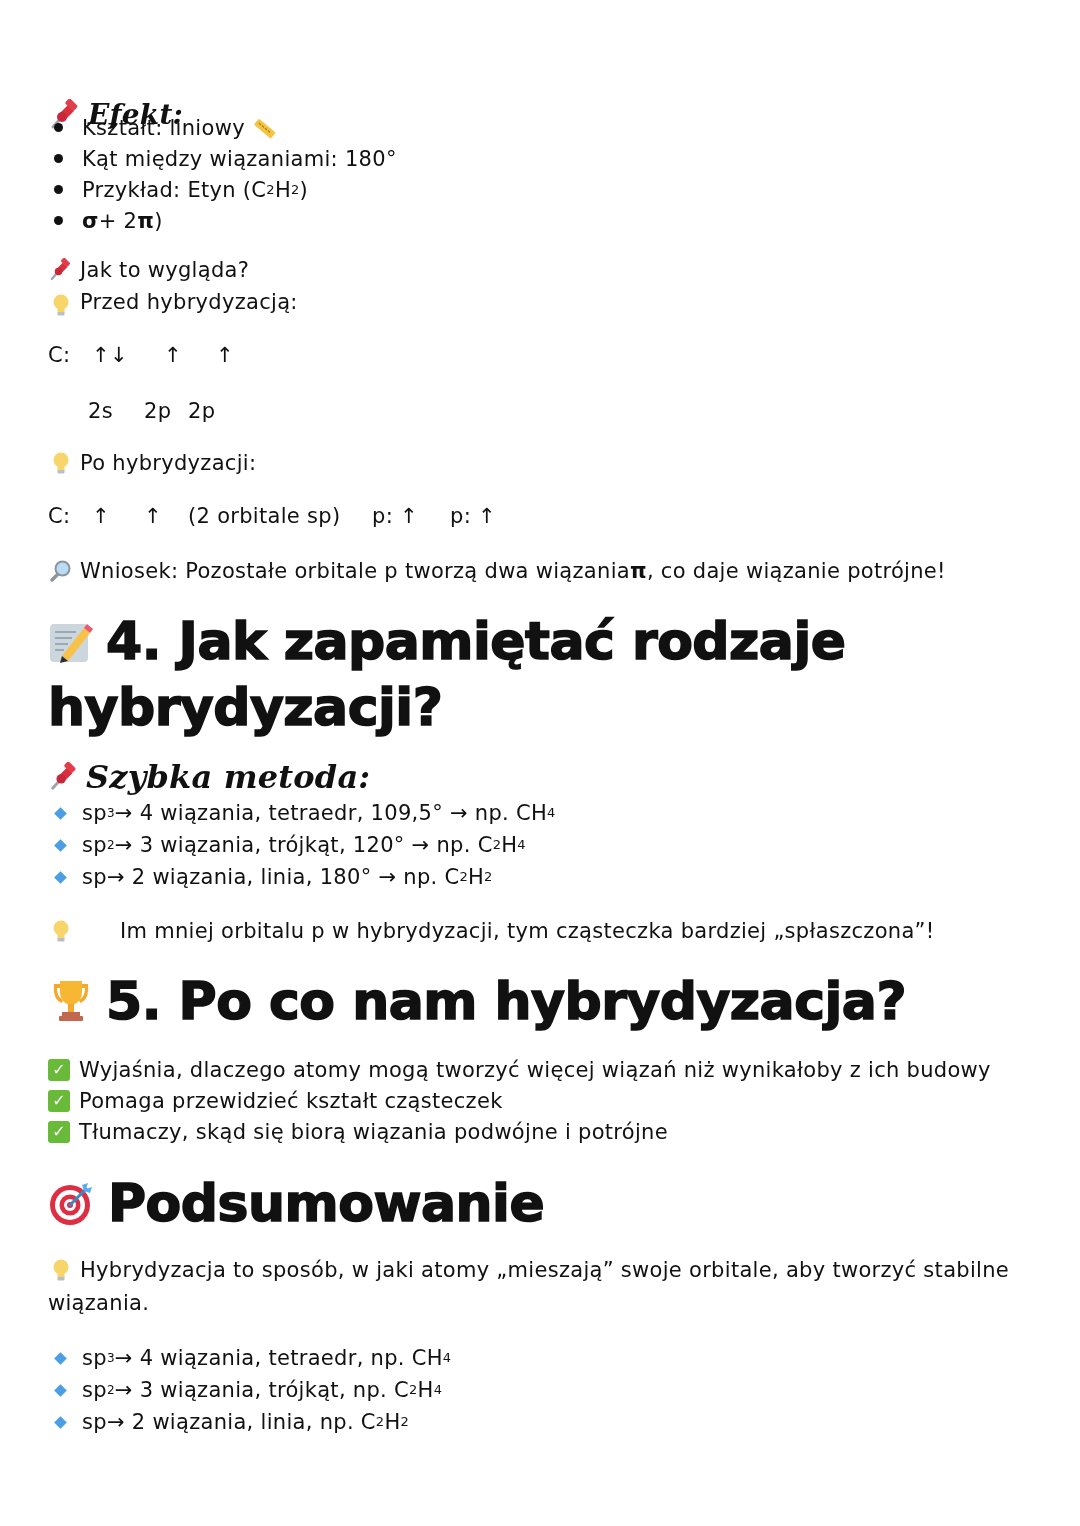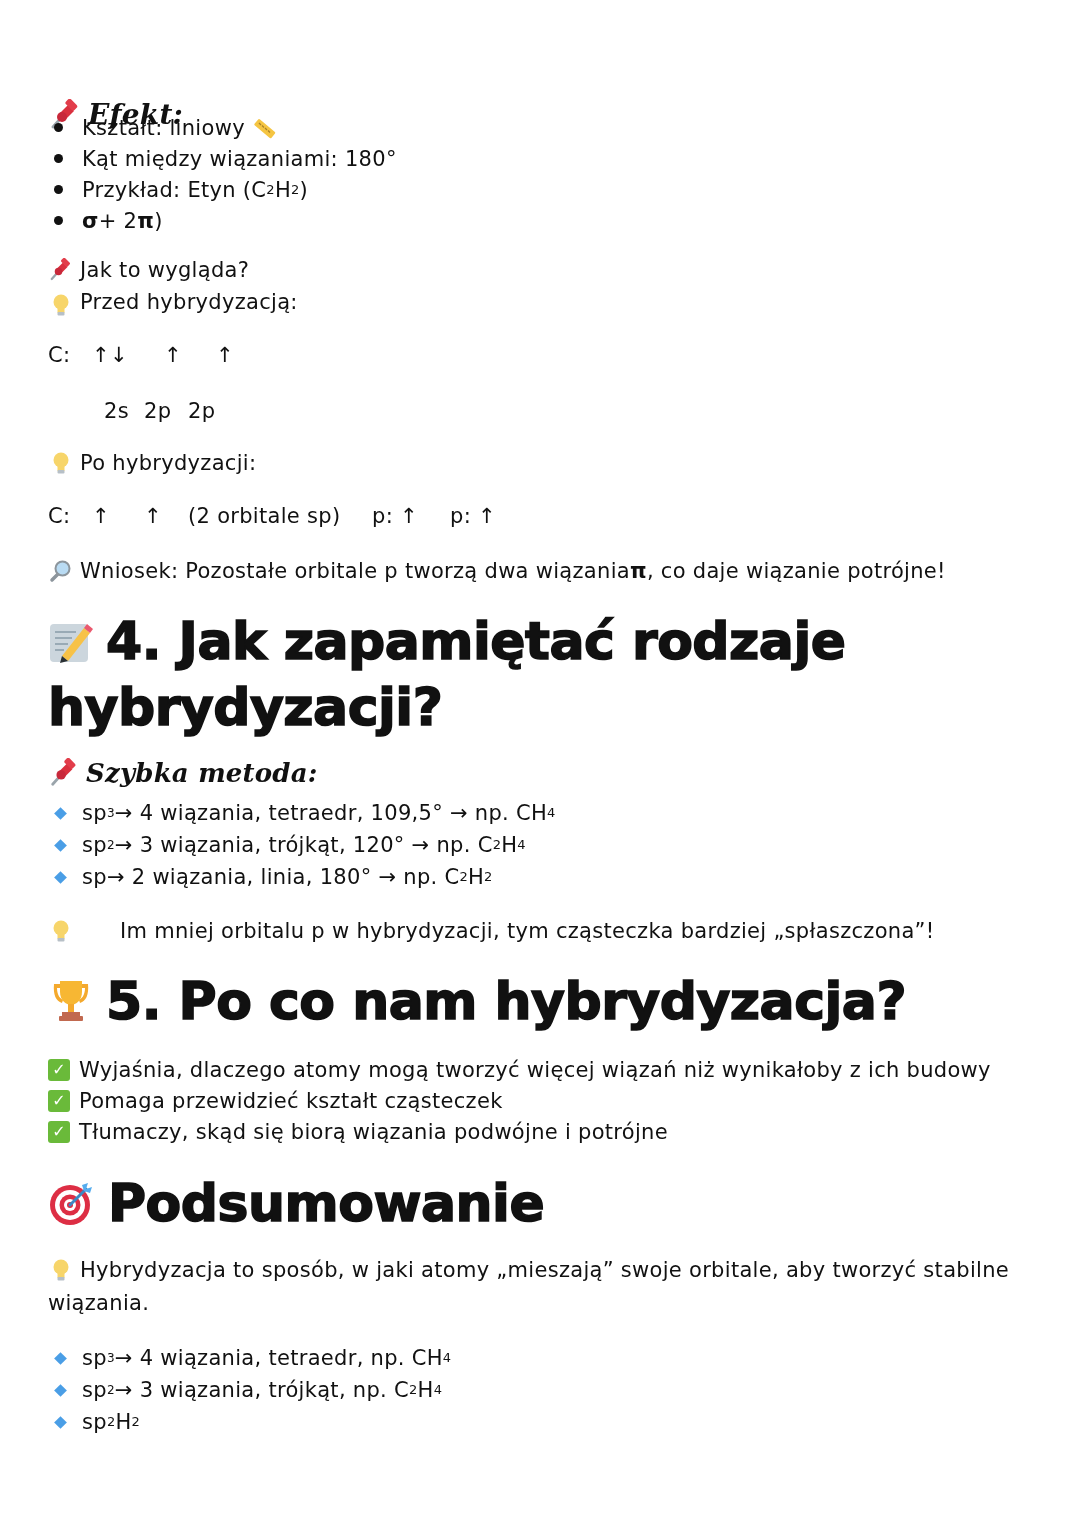--- a/index.html
+++ b/index.html
@@ -30,21 +30,21 @@
       font-weight: 400;
       letter-spacing: 0.3px;
       line-height: 30px;
       white-space: nowrap;
     }
     
     .script {
       font-family: "DejaVu Serif", serif;
       font-style: italic;
       font-weight: 700;
-      font-size: 26px;
+      font-size: 32px;
       letter-spacing: 0.2px;
     }
     
     .h-big {
       font-family: "DejaVu Sans", sans-serif;
       font-weight: 900;
       font-size: 52px;
       letter-spacing: -0.5px;
       line-height: 62px;
       white-space: nowrap;
@@ -154,21 +154,21 @@
     <span>Przed hybrydyzacją:</span>
   </div>
 
   <div class="abs hand" style="top:340px;">
     <span style="position:absolute; left:0;">C:</span>
     <span style="position:absolute; left:44px;">↑↓</span>
     <span style="position:absolute; left:116px;">↑</span>
     <span style="position:absolute; left:168px;">↑</span>
   </div>
   <div class="abs hand" style="top:396px;">
-    <span style="position:absolute; left:40px;margin-left:16px;">2s</span>
+    <span style="position:absolute; left:40px;">2s</span>
     <span style="position:absolute; left:96px;">2p</span>
     <span style="position:absolute; left:140px;">2p</span>
   </div>
 
   <div class="abs row hand" style="top:448px;">
     <span class="icon" style="margin:0 10px 0 4px;">
       <svg width="18" height="24" viewBox="0 0 18 24">
           <circle cx="9" cy="9" r="7.5" fill="#f7d56a"></circle>
           <rect x="5.5" y="15" width="7" height="5" fill="#f7d56a"></rect>
           <rect x="5.5" y="19" width="7" height="3.5" rx="1" fill="#b7c0c7"></rect>
@@ -338,19 +338,20 @@
       <span>sp</span>
         <sup>2</sup>
         <span> → 3 wiązania, trójkąt, np. C</span>
         <sub>2</sub>
         <span>H</span>
         <sub>4</sub>
     </div>
     <div class="row" style="height:32px;">
       <span class="diamond"></span>
       <span>sp</span>
+        <span> → 2 wiązania, linia, np. C</span>
         <sub>2</sub>
         <span>H</span>
         <sub>2</sub>
     </div>
   </div>
 
 </div>
 
 </body></html>

